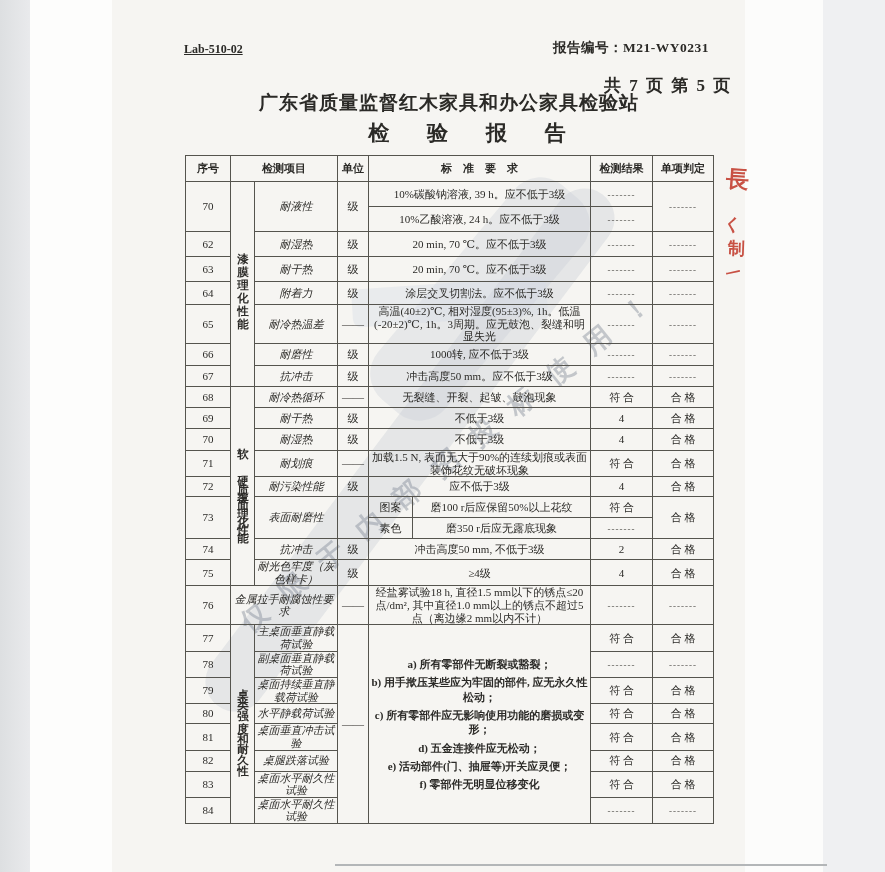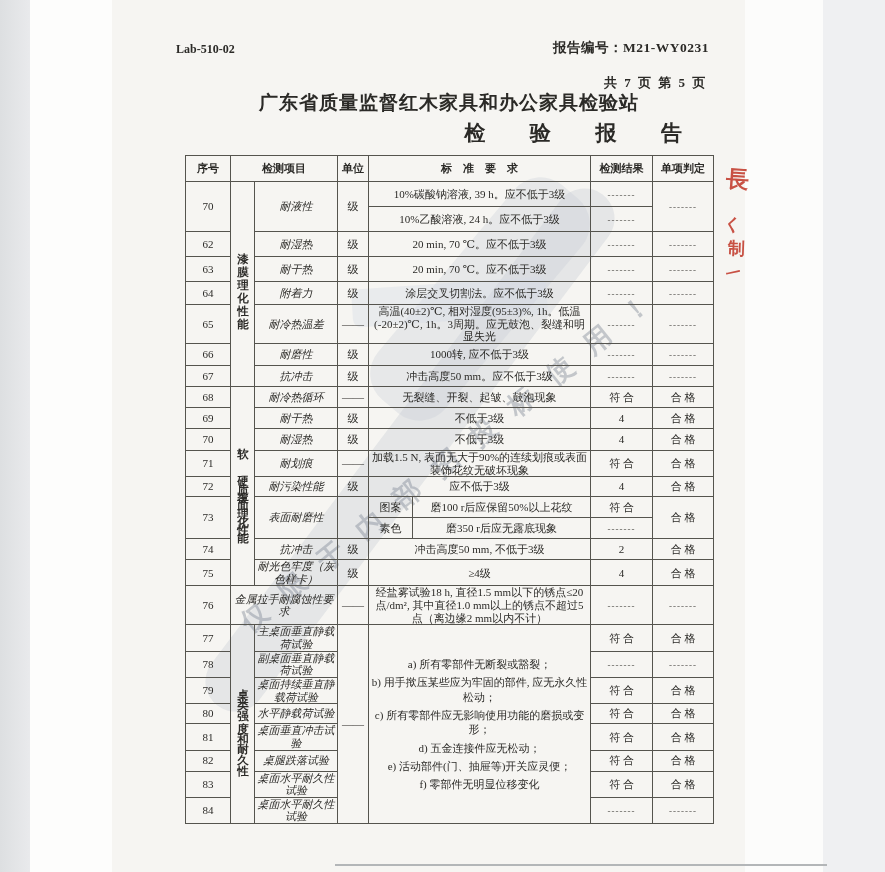--- a/index.html
+++ b/index.html
@@ -33,44 +33,44 @@
   
   .stamp{position:absolute;z-index:3;color:#c23b2d;opacity:.88;
     font-family:"Liberation Serif",serif;font-weight:bold;line-height:1;}
   .stamp.f1{left:726px;top:168px;font-size:23px;transform:rotate(4deg);}
   .stamp.f2{left:724px;top:216px;font-size:17px;transform:rotate(9deg);}
   .stamp.f3{left:728px;top:240px;font-size:17px;transform:rotate(2deg);}
   .stamp.f4{left:726px;top:266px;font-size:15px;transform:rotate(-12deg);}
 
   
   .hdr{position:absolute;z-index:2;}
-  .lab-code{left:176px;top:42px;font-size:12px;font-weight:bold;}
+  .lab-code{left:184px;top:42px;font-size:12px;font-weight:bold;text-decoration:underline;}
   .report-no{left:553px;top:39px;font-size:13.5px;font-weight:bold;letter-spacing:.5px;}
-  .page-info{left:604px;top:74px;font-size:13px;font-weight:bold;letter-spacing:2px;}
+  .page-info{left:604px;top:74px;font-size:17px;font-weight:bold;letter-spacing:2px;}
   .station-title{left:185px;top:90px;width:528px;text-align:center;font-size:19px;
     font-weight:bold;letter-spacing:1px;font-family:"Liberation Sans",sans-serif;}
-  .report-title{left:170px;top:119px;width:528px;text-align:right;font-size:21px;
+  .report-title{left:203px;top:119px;width:528px;text-align:center;font-size:21px;
     font-weight:bold;letter-spacing:16px;text-indent:16px;
-    font-family:Liberation Mono, monospace;}
+    font-family:Liberation Sans, sans-serif;}
 
   
   table.report{position:absolute;left:185px;top:155px;z-index:2;width:529px;
     border-collapse:collapse;table-layout:fixed;background:transparent;}
   table.report td{border:1px solid #55544e;padding:0 2px;font-size:11px;
     text-align:center;vertical-align:middle;line-height:1.15;overflow:hidden;}
   td.hd{font-weight:bold;font-size:11.5px;}
   td.std{text-align:left;font-size:10.5px;padding:1px 4px;line-height:1.18;}
   td.item{font-size:10.8px;line-height:1.1;font-style:italic;}
   .dash{font-size:9px;letter-spacing:1px;color:#504f4a;}
   td.grp span{writing-mode:vertical-rl;font-weight:bold;font-size:11.5px;}
   .ls14 span{letter-spacing:13px;}
   .ls8 span{letter-spacing:8px;}
   .ls11 span{letter-spacing:11px;}
   td.list-cell{text-align:left;font-size:10.5px;padding:2px 2px 2px 8px;}
-  .list-cell div{margin:4px 0;line-height:1.3;}
+  .list-cell div{margin:4px 0;line-height:1.3;font-weight:bold;}
 </style>
 </head>
 <body>
 
 <div class="edge-left"></div>
 <div class="white-left"></div>
 <div class="paper-main"></div>
 <div class="white-right"></div>
 <div class="edge-right"></div>
 <div class="bottom-line"></div>

